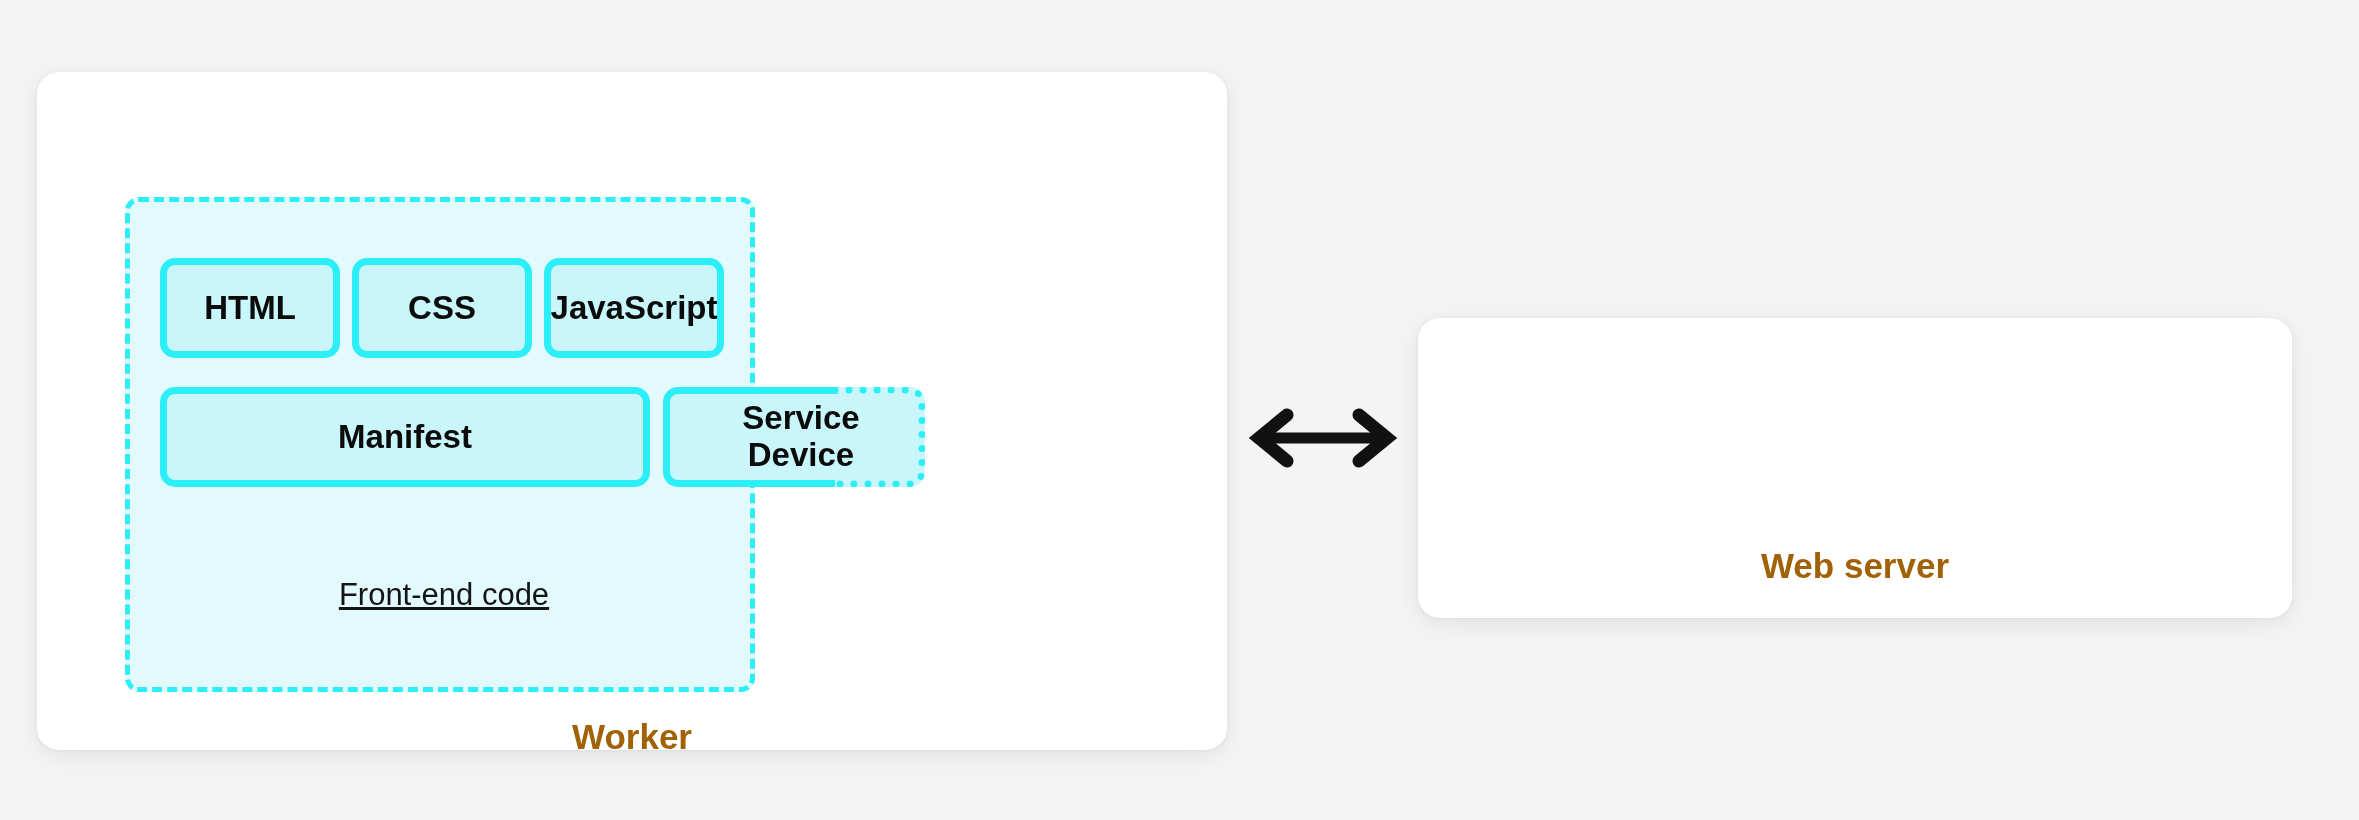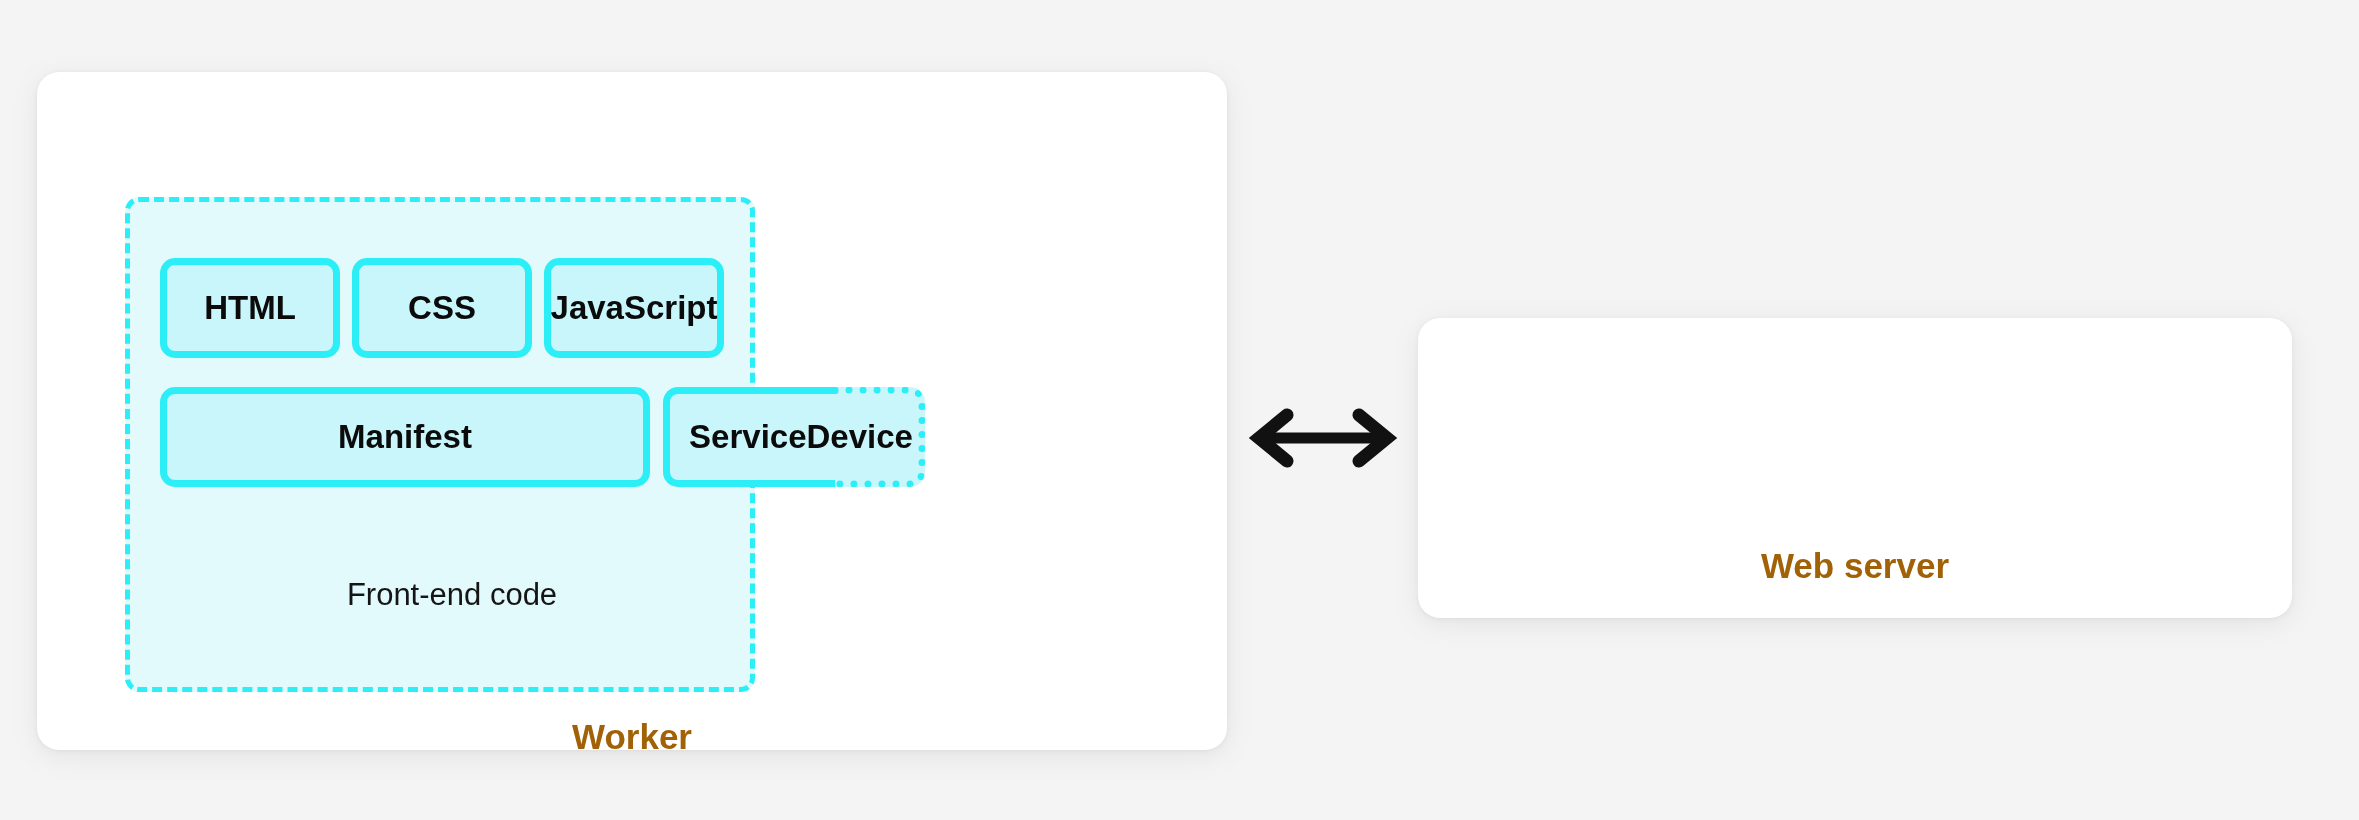--- a/index.html
+++ b/index.html
@@ -67,22 +67,23 @@
     position: absolute;
     width: 100%;
     text-align: center;
     color: #151515;
     font-size: 31px;
     font-weight: 400;
     white-space: nowrap;
   }
 
   #frontend-caption {
-    left: 12px;
+    left: 4px;
     top: 375px;
+    text-decoration: underline;
   }
 
   
   .card-caption {
     position: absolute;
     width: 100%;
     text-align: center;
     color: #a16207;
     font-size: 35px;
     font-weight: 700;
@@ -144,21 +145,21 @@
     border-radius: 15px 0 0 15px;
     z-index: 3;
   }
   #tile-service-worker .sw-label {
     position: absolute;
     left: 0;
     top: 0;
     width: 172px;
     height: 100%;
     display: flex;
-    flex-direction: row;
+    flex-direction: column;
     align-items: center;
     justify-content: center;
     white-space: nowrap;
     transform: translateX(45px);
   }
   
   #sw-outside {
     position: absolute;
     left: 705px;
     top: 185px;

